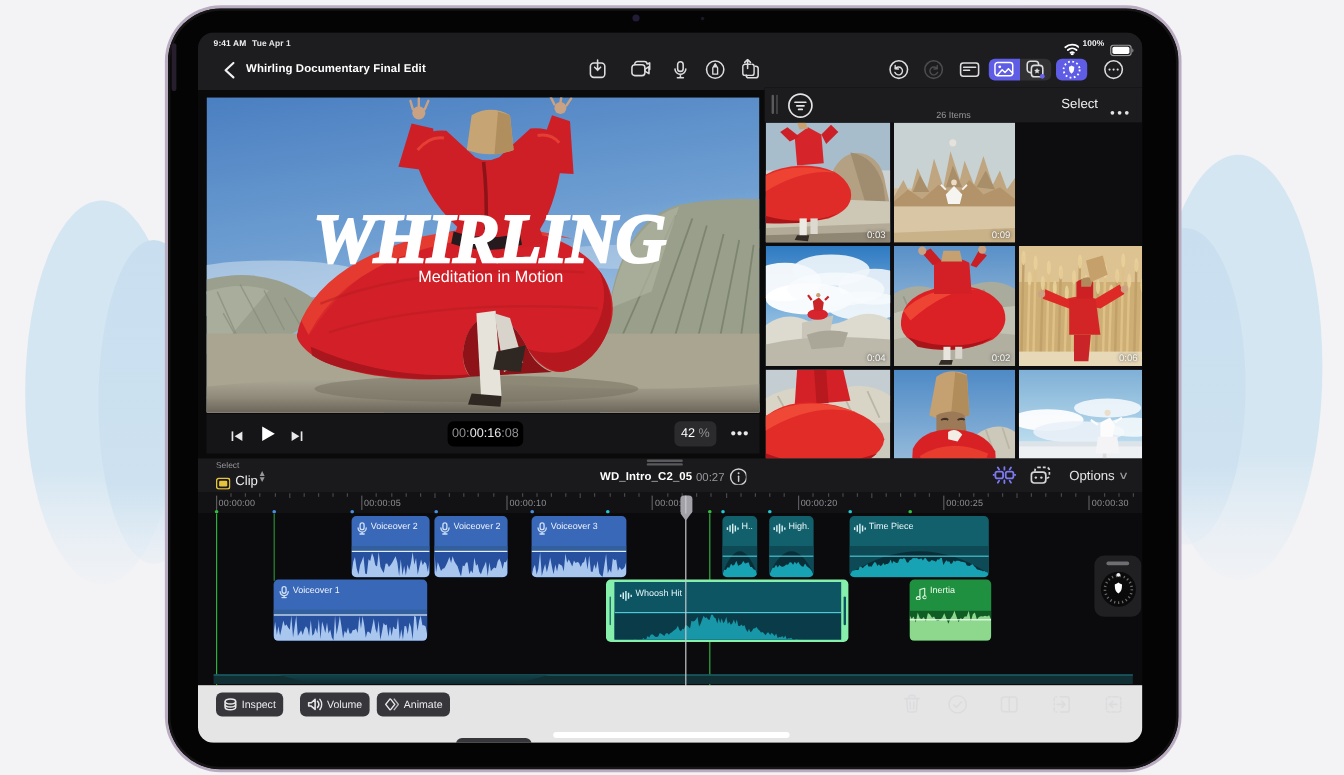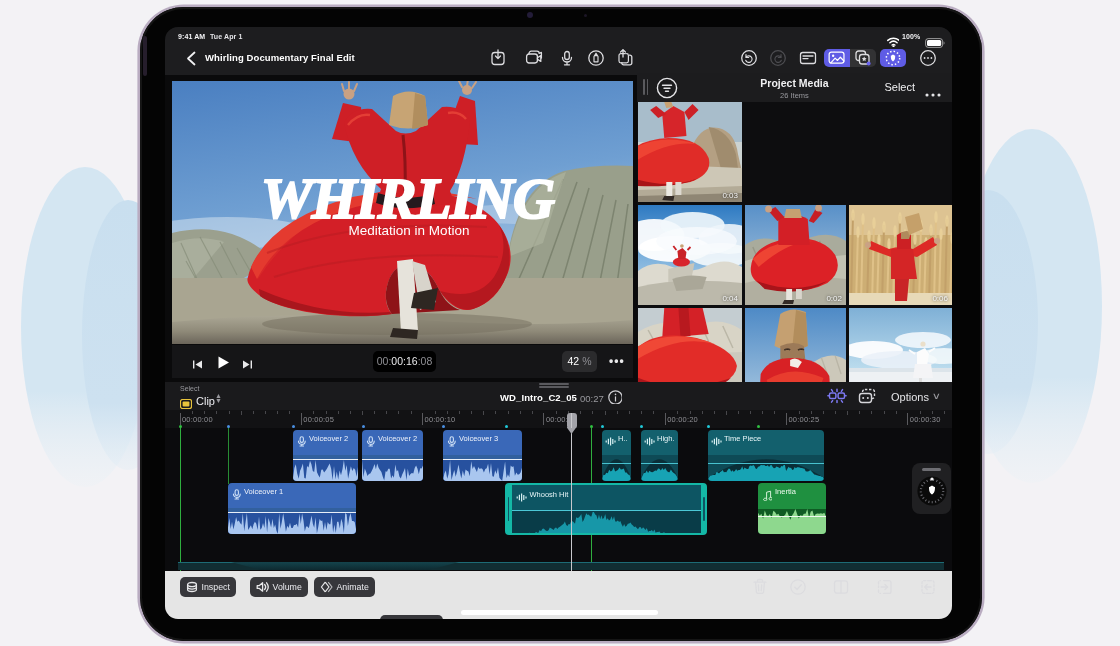--- a/index.html
+++ b/index.html
@@ -253,21 +253,20 @@
     <div id="panel">
       <div id="panelhead">
         <div style="position:absolute;left:6px;top:6px;width:1.6px;height:16px;background:#5a5a5e;border-radius:1px;"></div>
         <div style="position:absolute;left:9.6px;top:6px;width:1.6px;height:16px;background:#5a5a5e;border-radius:1px;"></div>
         <div class="ic" style="left:19px;top:3.5px;"><svg width="22" height="22" viewBox="0 0 22 22" style="">
               <g fill="none" stroke="#e4e4e7" stroke-width="1.4" stroke-linecap="round">
                 <circle cx="11" cy="11" r="9.6"></circle>
                 <path d="M6.5 8.2 H15.5 M8 11.2 H14 M9.5 14.2 H12.5"></path>
               </g>
             </svg></div>
-        <div style="position:absolute;left:0;top:4px;width:315px;text-align:center;font-size:10.5px;font-weight:bold;color:#f0f0f2;">Project Media</div>
         <div style="position:absolute;left:0;top:18px;width:315px;text-align:center;font-size:7.5px;color:#98989d;">26 Items</div>
         <div style="position:absolute;right:37px;top:8px;font-size:11px;color:#f0f0f2;">Select</div>
         <div class="ic" style="right:10px;top:11px;"><svg width="18" height="6" viewBox="0 0 18 6" style="">
               <g fill="#e4e4e7">
                 <circle cx="3" cy="3" r="1.55"></circle>
                 <circle cx="9" cy="3" r="1.55"></circle>
                 <circle cx="15" cy="3" r="1.55"></circle>
               </g>
             </svg></div>
       </div>
@@ -309,20 +308,34 @@
 <path d="M28 6 L26 0 L33 0 L35 5 Z" fill="#c8a273"></path>
 <path d="M20 16 L12 8 L18 4 L28 12 Z" fill="#cc2026"></path>
 <path d="M46 10 L54 2 L60 8 L50 18 Z" fill="#cc2026"></path>
 <path d="M-14 62 Q-8 38 30 36 Q62 36 70 56 Q74 72 52 80 Q10 88 -8 76 Q-16 70 -14 62 Z" fill="#e02c28"></path>
 <path d="M-10 50 Q20 30 58 42 Q30 38 -4 60 Z" fill="#ef4634" opacity="0.9"></path>
 <path d="M-6 76 Q30 88 60 76 Q40 86 0 84 Z" fill="#a81418"></path>
 <rect x="28" y="80" width="6" height="15" fill="#ece9e2"></rect>
 <rect x="37" y="80" width="6" height="13" fill="#ddd9d0"></rect>
 <path d="M26 94 L36 94 L35 99 L24 98 Z" fill="#332b26"></path>
 </svg><div style="position:absolute;right:4px;bottom:2px;font-size:8px;color:#f4f4f4;text-shadow:0 0 3px rgba(0,0,0,0.8);text-align:right;">0:03</div></div>
+<div style="position:absolute;left:108px;top:29px;width:101px;height:100px;overflow:hidden;">
+<svg width="101" height="100" viewBox="0 0 103 100" preserveAspectRatio="none">
+            <rect width="103" height="100" fill="#c9d2d2"></rect>
+<rect y="55" width="103" height="45" fill="#d3bf9e"></rect>
+<circle cx="50" cy="17" r="3" fill="#e9e5dc" opacity="0.85"></circle>
+<path d="M0 62 L8 48 L14 60 L20 38 L28 56 L34 30 L42 54 L48 24 L56 48 L60 32 L68 52 L76 28 L84 52 L90 40 L96 56 L103 46 V72 H0 Z" fill="#bfa681"></path>
+<path d="M16 58 L22 44 L30 58 M44 54 L50 36 L58 54 M70 54 L78 40 L86 56" fill="#a98e6a"></path>
+<path d="M0 66 L12 56 L24 64 L38 52 L52 62 L64 48 L76 60 L90 54 L103 64 V80 H0 Z" fill="#b2936a"></path>
+<rect y="70" width="103" height="30" fill="#d9c6a4"></rect>
+<path d="M0 92 L103 88 V100 H0 Z" fill="#c9b188"></path>
+<path d="M44 60 L51 53 L58 60 L56 68 L46 68 Z" fill="#f6f4f0"></path>
+<circle cx="51" cy="50" r="2.4" fill="#ecdcc4"></circle>
+<path d="M44 56 L40 52 M58 56 L62 52" stroke="#f6f4f0" stroke-width="1.6"></path>
+</svg><div style="position:absolute;right:4px;bottom:2px;font-size:8px;color:#f4f4f4;text-shadow:0 0 3px rgba(0,0,0,0.8);">0:09</div></div>
 <div style="position:absolute;left:1px;top:132px;width:104px;height:100px;overflow:hidden;">
 <svg width="104" height="100" viewBox="0 0 103 100" preserveAspectRatio="none">
             <rect width="103" height="100" fill="url(#g4sky)"></rect>
 <ellipse cx="16" cy="30" rx="30" ry="16" fill="#fbfcfd" opacity="0.95"></ellipse>
 <ellipse cx="54" cy="20" rx="32" ry="13" fill="#f2f8fc" opacity="0.9"></ellipse>
 <ellipse cx="90" cy="34" rx="30" ry="15" fill="#edf4fa" opacity="0.9"></ellipse>
 <ellipse cx="36" cy="44" rx="36" ry="13" fill="#ffffff" opacity="0.95"></ellipse>
 <ellipse cx="82" cy="50" rx="32" ry="12" fill="#f5f9fc" opacity="0.9"></ellipse>
 <ellipse cx="58" cy="36" rx="40" ry="14" fill="#f8fbfd" opacity="0.75"></ellipse>
 <path d="M0 66 Q16 54 34 62 Q52 70 70 60 Q88 52 103 62 V100 H0 Z" fill="#dddacf"></path>
@@ -680,21 +693,21 @@
           </svg>
 <div style="position:absolute;left:0;top:28.5px;width:128px;height:1.3px;background:#e8eef8;"></div>
 <div style="position:absolute;left:3px;top:3px;"><svg width="11" height="11" viewBox="0 0 11 11" style="">
               <g fill="none" stroke="#cfe0f6" stroke-width="1.1" stroke-linecap="round">
                 <rect x="4.1" y="0.8" width="3.3" height="5.6" rx="1.65"></rect>
                 <path d="M2.4 5 a3.4 3.4 0 0 0 6.8 0 M5.75 8.4 V10 M4 10 H7.5"></path>
               </g>
             </svg></div>
 <div style="position:absolute;left:16px;top:4px;font-size:7.5px;color:#eef2fa;white-space:nowrap;overflow:hidden;max-width:110px;">Voiceover 1</div>
 </div>
-      <div style="position:absolute;left:340px;top:55px;width:202px;height:52px;border-radius:4px;overflow:hidden;background:#14b8a6;">
+      <div style="position:absolute;left:340px;top:55px;width:202px;height:52px;border-radius:4px;overflow:hidden;background:#86efac;">
 <div style="position:absolute;left:6.5px;top:2px;width:189px;height:48px;background:#0d5563;overflow:hidden;">
 <div style="position:absolute;left:0;top:25px;width:189px;height:27px;background:#093c48;"></div>
 <svg width="189" height="23" viewBox="0 0 198 23" preserveAspectRatio="none" style="position:absolute;left:0;top:27px;">
               <polygon points="0,26 0.0,23.6 1.3,23.2 2.6,24.0 4.0,22.6 5.3,22.7 6.6,22.3 7.9,23.3 9.2,23.2 10.6,23.3 11.9,23.0 13.2,23.1 14.5,21.7 15.8,22.1 17.2,20.9 18.5,20.8 19.8,21.5 21.1,21.8 22.4,21.1 23.8,21.7 25.1,19.7 26.4,20.8 27.7,20.7 29.0,18.0 30.4,19.2 31.7,17.0 33.0,16.5 34.3,17.4 35.6,18.7 37.0,18.9 38.3,18.2 39.6,15.6 40.9,16.2 42.2,16.9 43.6,18.1 44.9,16.0 46.2,15.4 47.5,16.9 48.8,15.5 50.2,14.8 51.5,13.7 52.8,12.8 54.1,11.8 55.4,9.4 56.8,12.9 58.1,14.0 59.4,12.0 60.7,12.3 62.0,8.9 63.4,9.3 64.7,10.2 66.0,11.8 67.3,5.3 68.6,6.0 70.0,5.4 71.3,4.1 72.6,2.0 73.9,10.0 75.2,7.9 76.6,4.3 77.9,1.2 79.2,2.9 80.5,2.4 81.8,4.2 83.2,4.5 84.5,0.0 85.8,0.0 87.1,2.5 88.4,3.3 89.8,7.6 91.1,2.6 92.4,7.3 93.7,3.2 95.0,7.3 96.4,5.7 97.7,2.0 99.0,8.0 100.3,6.2 101.6,8.6 103.0,7.4 104.3,4.3 105.6,8.1 106.9,4.3 108.2,9.6 109.6,9.6 110.9,8.4 112.2,9.9 113.5,8.9 114.8,12.3 116.2,14.7 117.5,11.9 118.8,14.8 120.1,13.8 121.4,11.8 122.8,11.5 124.1,10.5 125.4,12.4 126.7,13.5 128.0,15.1 129.4,14.6 130.7,16.0 132.0,17.3 133.3,15.3 134.6,15.1 136.0,17.1 137.3,15.3 138.6,16.6 139.9,17.9 141.2,15.9 142.6,19.7 143.9,18.9 145.2,19.0 146.5,17.9 147.8,19.7 149.2,17.5 150.5,20.7 151.8,19.9 153.1,20.1 154.4,19.5 155.8,21.2 157.1,21.6 158.4,20.4 159.7,20.6 161.0,21.3 162.4,20.9 163.7,22.2 165.0,22.3 166.3,22.4 167.6,23.2 169.0,22.2 170.3,23.6 171.6,23.7 172.9,22.7 174.2,23.4 175.6,23.9 176.9,22.9 178.2,23.8 179.5,23.5 180.8,24.0 182.2,23.9 183.5,23.4 184.8,23.1 186.1,23.9 187.4,23.1 188.8,23.2 190.1,23.2 191.4,22.8 192.7,23.4 194.0,24.0 195.4,24.0 196.7,22.9 198.0,23.9 198,26" fill="#1797a8"></polygon>
             </svg>
 <div style="position:absolute;left:0;top:25px;width:189px;height:1.3px;background:#4cc8d6;"></div>
 <div style="position:absolute;left:4px;top:4px;"><svg width="11" height="11" viewBox="0 0 11 11" style="">
                 <g stroke="#d8f0f2" stroke-width="1.2" fill="none">
                   <path d="M1.2 4.4 V6.6 M3.4 2.8 V8.2 M5.6 1.4 V9.6 M7.8 3.0 V8.0 M10 4.6 V6.4"></path>
                 </g>

